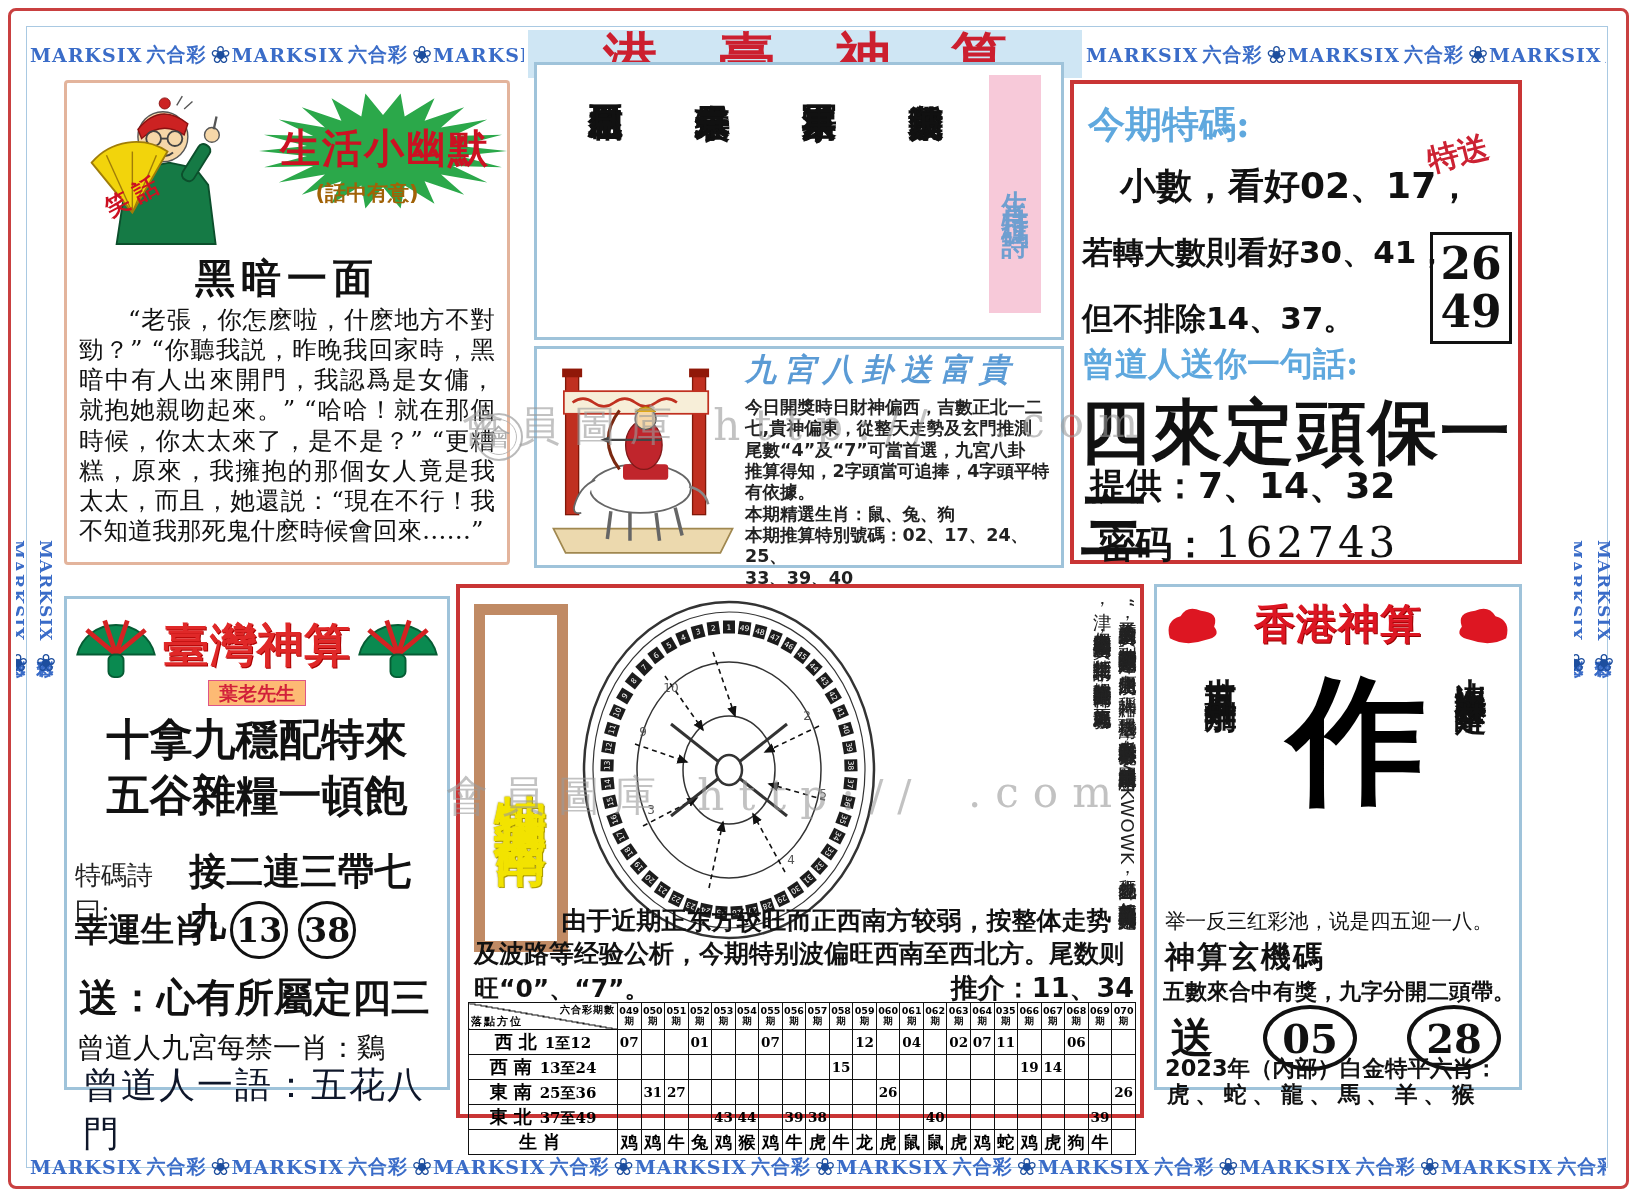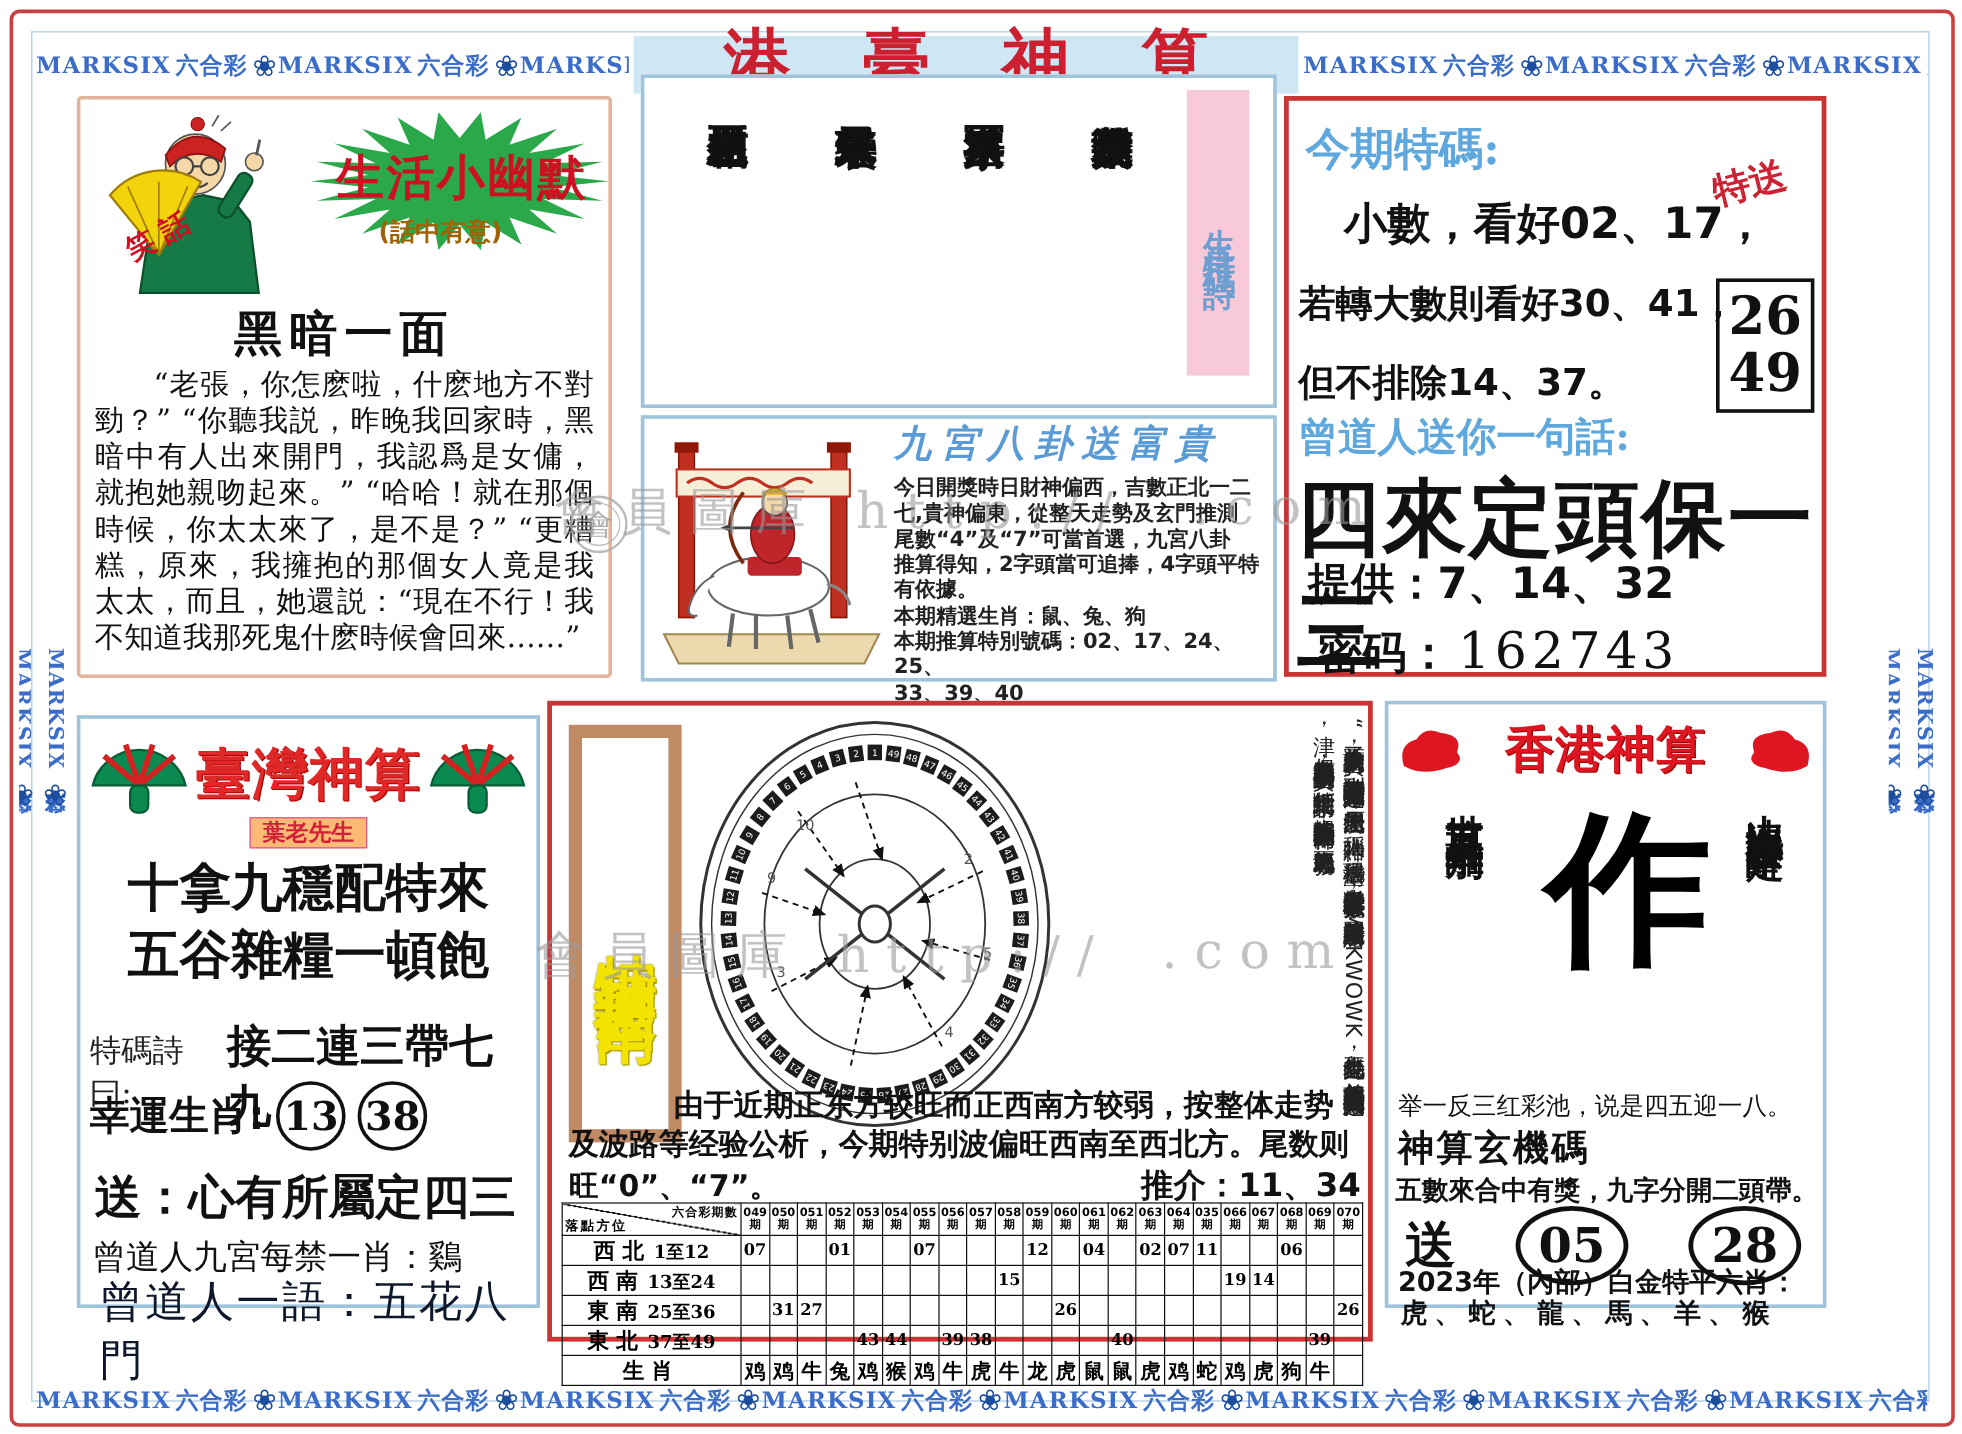--- a/index.html
+++ b/index.html
@@ -12,21 +12,21 @@
   
   .pattern-strip{color:#3a6cc8;font-weight:bold;letter-spacing:1px;display:flex;align-items:center;justify-content:space-around;overflow:hidden;}
   .pattern-strip .p-unit{white-space:nowrap;display:flex;align-items:center;gap:4px;}
   .pattern-strip .p-word{font-size:19px;font-family:"DejaVu Serif","Liberation Serif",serif;}
   .pattern-strip .p-cjk{font-size:19px;}
   .pattern-strip .p-flower{font-size:24px;color:#1d4e9e;}
   .strip-v{flex-direction:column;writing-mode:vertical-rl;}
   .strip-v .p-unit{writing-mode:vertical-rl;gap:2px;}
   .strip-v .p-word,.strip-v .p-cjk{font-size:17px;}
   
-  .title-band{left:528px;top:30px;width:554px;height:48px;background:#cfe6f4;display:flex;align-items:flex-end;justify-content:center;}
+  .title-band{left:528px;top:30px;width:554px;height:48px;background:#cfe6f4;display:flex;align-items:flex-start;justify-content:center;}
   .main-title{font-family:"DejaVu Serif","Liberation Serif",serif;font-weight:bold;color:#cc1f2f;font-size:56px;letter-spacing:60px;text-indent:60px;line-height:1;}
   
   .panel{background:#fff;box-sizing:border-box;}
   
   .p-joke{left:64px;top:80px;width:446px;height:485px;border:3px solid #e3b49c;border-radius:4px;}
   .joke-illust{left:8px;top:10px;width:185px;height:155px;}
   .fan-label{left:36px;top:96px;color:#cc1122;font-weight:bold;font-size:24px;transform:rotate(-28deg);letter-spacing:8px;font-family:"DejaVu Serif","Liberation Serif",serif;}
   .burst-wrap{left:190px;top:6px;width:252px;height:130px;}
   .burst-title{left:200px;top:38px;width:236px;text-align:center;color:#cc1122;font-weight:900;font-size:40px;letter-spacing:2px;font-family:"DejaVu Serif","Liberation Serif",serif;}
   .burst-sub{left:200px;top:96px;width:200px;text-align:center;color:#a16207;font-weight:bold;font-size:21px;}

